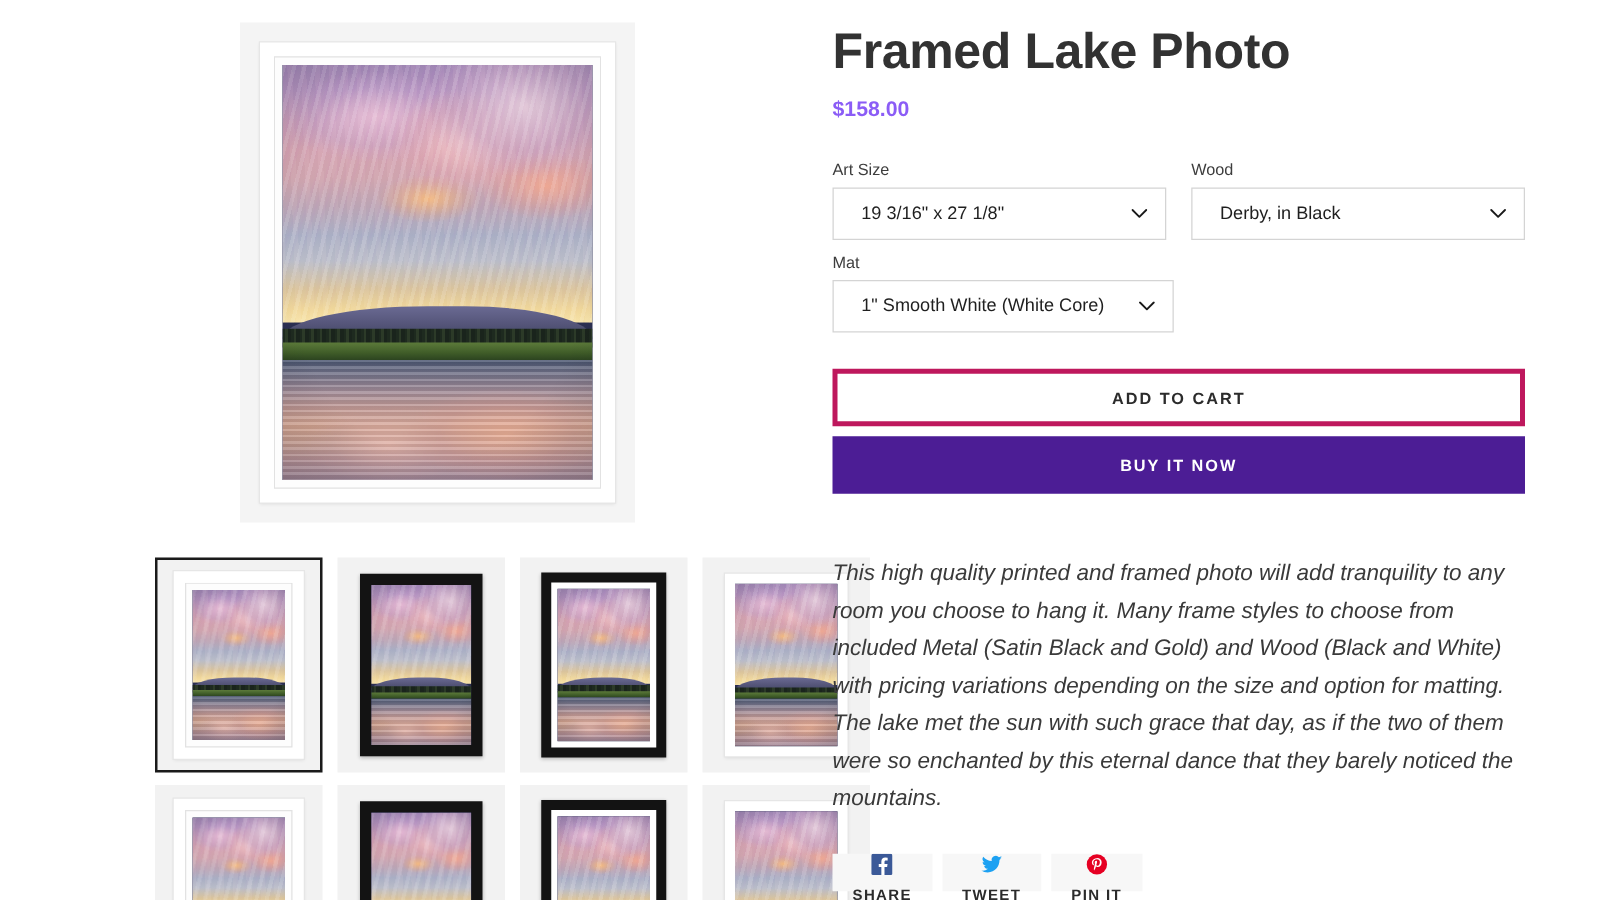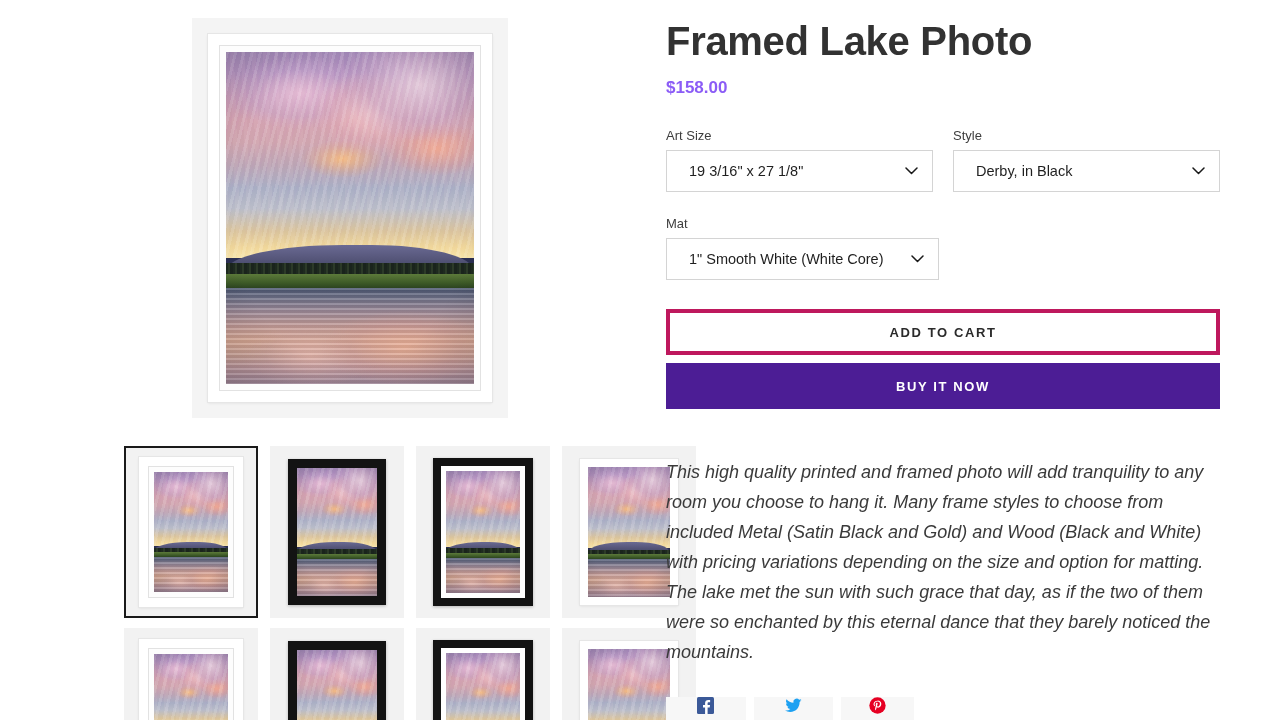--- a/index.html
+++ b/index.html
@@ -169,21 +169,21 @@
     margin: 0 0 14px 0;
     line-height: 1.15;
   }
   .product-price {
     font-size: 17px;
     font-weight: bold;
     color: #8b5cf6;
     margin: 0 0 30px 0;
   }
 
-  .option-row { display: flex; gap: 20px; margin-bottom: 24px; }
+  .option-row { display: flex; gap: 20px; margin-bottom: 10px; }
   .option-group { width: 273px; }
   .option-label {
     font-size: 13px;
     color: #3d3d3d;
     margin-bottom: 7px;
     display: block;
   }
   .select-box {
     position: relative;
     height: 42px;
@@ -401,21 +401,21 @@
         <div class="select-box">
           <span class="select-value">19 3/16" x 27 1/8"</span>
           <span class="chev">
             <svg width="13" height="8" viewBox="0 0 13 8">
                 <path d="M1 1 L6.5 6.5 L12 1" fill="none" stroke="#1a1a1a" stroke-width="1.5" stroke-linecap="round" stroke-linejoin="round"></path>
               </svg>
           </span>
         </div>
       </div>
       <div class="option-group">
-        <span class="option-label">Style</span>
+        <span class="option-label">Wood</span>
         <div class="select-box">
           <span class="select-value">Derby, in Black</span>
           <span class="chev">
             <svg width="13" height="8" viewBox="0 0 13 8">
                 <path d="M1 1 L6.5 6.5 L12 1" fill="none" stroke="#1a1a1a" stroke-width="1.5" stroke-linecap="round" stroke-linejoin="round"></path>
               </svg>
           </span>
         </div>
       </div>
     </div>

